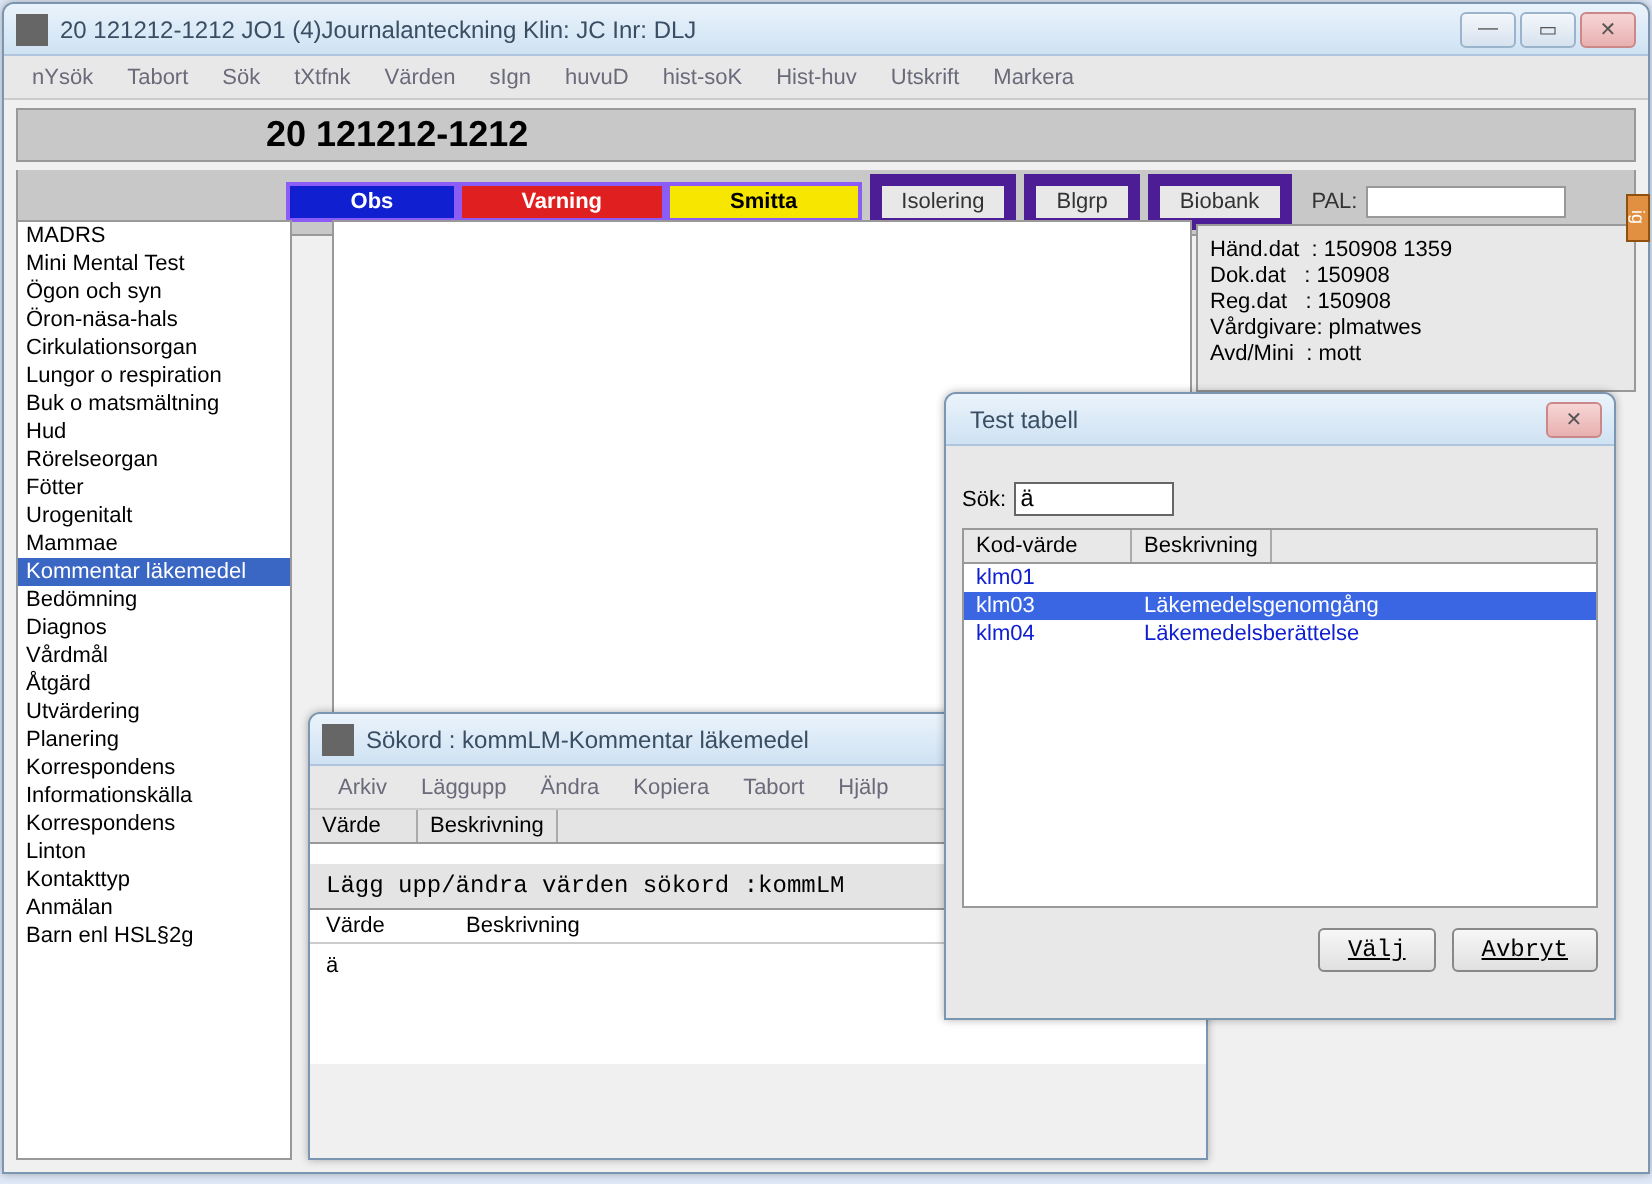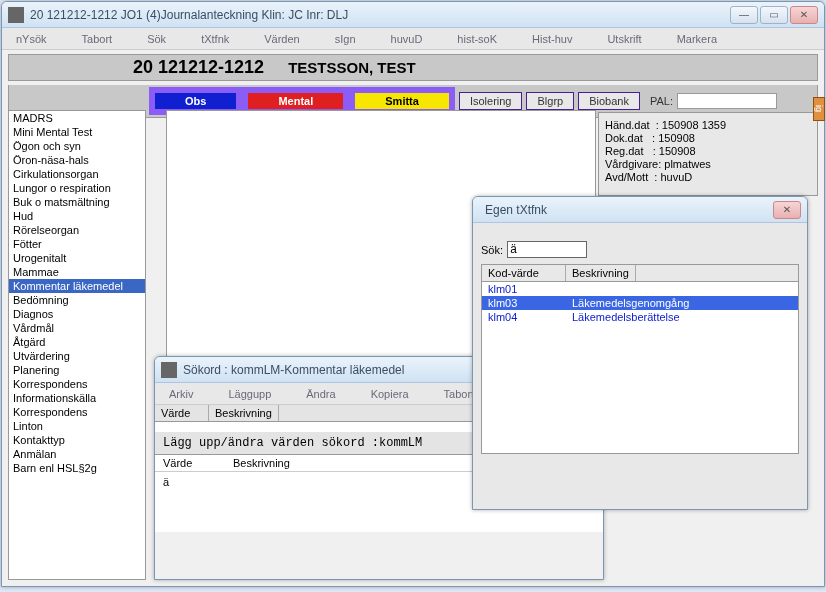--- a/index.html
+++ b/index.html
@@ -7,32 +7,32 @@
 
 
 .window { position: absolute; background: #f0f0f0; border: 1px solid #7a96b0; border-radius: 6px 6px 0 0; box-shadow: 0 0 4px rgba(0,0,0,0.3); }
 .titlebar { height: 26px; background: linear-gradient(#eaf3fb, #cfe2f3); border-radius: 5px 5px 0 0; display: flex; align-items: center; padding: 0 6px; border-bottom: 1px solid #b0c4de; }
 .titlebar .ticon { width: 16px; height: 16px; background: #666; margin-right: 6px; display: inline-block; }
 .titlebar .ttxt { flex: 1; color: #3a4e63; font-size: 12px; }
 .winbtns { display: flex; gap: 2px; }
 .winbtn { width: 28px; height: 18px; background: linear-gradient(#f4f7fb,#d6e2ef); border: 1px solid #9bb3cb; border-radius: 3px; display: flex; align-items: center; justify-content: center; font-size: 10px; color: #555; }
 .winbtn.close { background: linear-gradient(#f7d5d5,#e8b0b0); border-color: #c88; }
 
-.menubar { height: 22px; background: #e8e8e8; display: flex; align-items: center; padding: 0 6px; gap: 19px; border-bottom: 1px solid #ccc; }
+.menubar { height: 22px; background: #e8e8e8; display: flex; align-items: center; padding: 0 6px; gap: 1px; border-bottom: 1px solid #ccc; }
 .menubar span { padding: 2px 8px; color: #6a6a7a; cursor: default; }
 
 .idbar { background: #c8c8c8; border: 1px solid #999; margin: 4px 6px; padding: 2px; display: flex; align-items: center; }
 .idbar .pid { font-size: 18px; font-weight: bold; padding: 0 12px; color: #000; }
 .idbar .pname { font-size: 15px; font-weight: bold; padding: 0 12px; color: #000; }
 .tagrow { display: flex; align-items: center; gap: 0; padding: 2px 6px; background: #c8c8c8; border: 1px solid #999; border-top: none; margin: 0 6px 4px 6px; justify-content: center; }
-.tag { padding: 2px 30px; font-size: 11px; font-weight: bold; color: #fff; border: 6px solid #8b5cf6; }
+.tag { padding: 2px 30px; font-size: 11px; font-weight: bold; color: #fff; border: 2px solid #8b5cf6; }
 .tag.blue { background: #1020d0; }
 .tag.red { background: #e02020; }
 .tag.yellow { background: #f7e600; color: #000; }
-.tag.plain { background: #e8e8e8; color: #333; border: 1px solid #4c1d95; padding: 2px 10px; font-weight: normal; margin-left: 4px; text-align: right; }
+.tag.plain { background: #e8e8e8; color: #333; border: 6px solid #4c1d95; padding: 2px 10px; font-weight: normal; margin-left: 4px; text-align: right; }
 .palrow { display: inline-flex; align-items: center; margin-left: 10px; color: #333; }
 .palbox { width: 100px; height: 16px; border: 1px solid #999; background: #fff; margin-left: 4px; }
 
 .workarea { position: absolute; top: 108px; left: 6px; right: 6px; bottom: 6px; display: flex; }
 .sidebar { width: 138px; background: #fff; border: 1px solid #999; overflow-y: scroll; }
 .sb-item { padding: 1px 4px; color: #000; white-space: nowrap; cursor: default; }
 .sb-item.sel { background: #3a66c4; color: #fff; }
 
 .textpane { position: absolute; left: 158px; top: 0; width: 430px; height: 410px; background: #fff; border: 1px solid #999; overflow-y: scroll; }
 
@@ -101,26 +101,25 @@
       <span>hist-soK</span>
       <span>Hist-huv</span>
       <span>Utskrift</span>
       <span>Markera</span>
     </div>
 
   <div style="position:relative;">
     <div class="idbar">
       <div style="width:110px;"></div>
       <span class="pid">20 121212-1212</span>
-      <span class="pname">TESTSSON, TEST</span>
     </div>
     <div class="tagrow" id="tagrow">
         <div style="width: 100px;"></div>
         <div class="tag blue">Obs</div>
-        <div class="tag red">Mental</div>
+        <div class="tag red">Varning</div>
         <div class="tag yellow">Smitta</div>
         <div class="tag plain">Isolering</div>
         <div class="tag plain">Blgrp</div>
         <div class="tag plain">Biobank</div>
         <div class="palrow">
           <span>PAL:</span>
           <div class="palbox"></div>
         </div>
       </div>
   </div>
@@ -153,21 +152,21 @@
         <div class="sb-item">Kontakttyp</div>
         <div class="sb-item">Anmälan</div>
         <div class="sb-item">Barn enl HSL§2g</div>
       </div>
     <div class="textpane"></div>
 
     <div class="infobox"><span>Händ.dat  : 150908 1359</span>
 <span>Dok.dat   : 150908</span>
 <span>Reg.dat   : 150908</span>
 <span>Vårdgivare: plmatwes</span>
-<span>Avd/Mott  : huvuD</span></div>
+<span>Avd/Mini  : mott</span></div>
 
     <div class="bottombar">
       <div style="flex:1;"></div>
       <div class="scroll-r">
           <div>▲</div>
           <div>▼</div>
         </div>
     </div>
   </div>
 
@@ -197,21 +196,21 @@
     <span>Värde</span>
     <span>Beskrivning</span>
   </div>
   <div class="valarea">
     <span>ä</span>
   </div>
 </div>
 
 <div class="window dlg2">
   <div class="titlebar">
-    <span class="ttxt" style="padding-left:6px;">Egen tXtfnk</span>
+    <span class="ttxt" style="padding-left:6px;">Test tabell</span>
     <div class="winbtns">
         <div class="winbtn close">✕</div>
       </div>
   </div>
   <div class="body">
     <div class="srchrow">
       <span>Sök:</span>
       <input type="text" value="ä" style="">
     </div>
     <div class="tbl">
@@ -226,14 +225,18 @@
           <div class="trow sel">
             <div>klm03</div>
             <div>Läkemedelsgenomgång</div>
           </div>
           <div class="trow">
             <div>klm04</div>
             <div>Läkemedelsberättelse</div>
           </div>
         </div>
     </div>
+    <div class="btnrow">
+      <div class="btn">Välj</div>
+      <div class="btn">Avbryt</div>
+    </div>
   </div>
 </div>
 
 </body></html>

